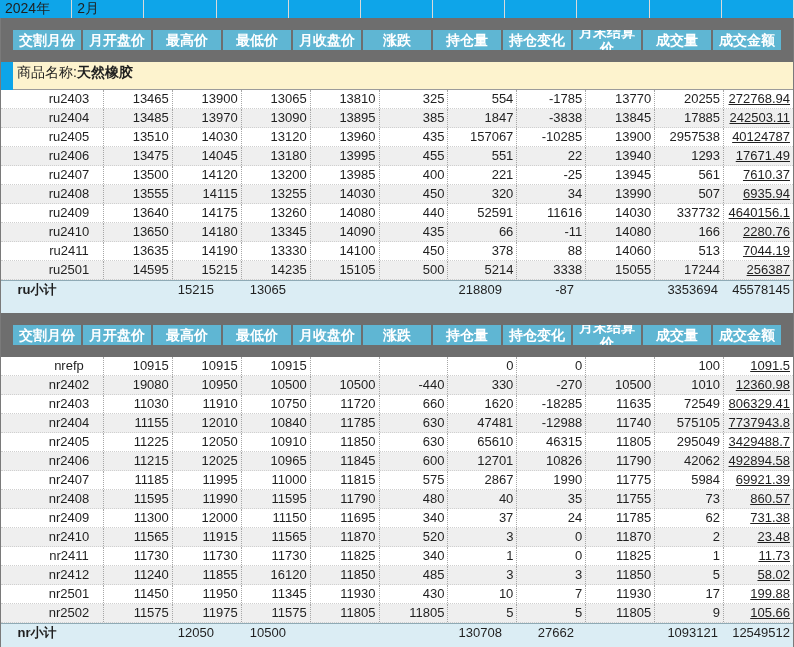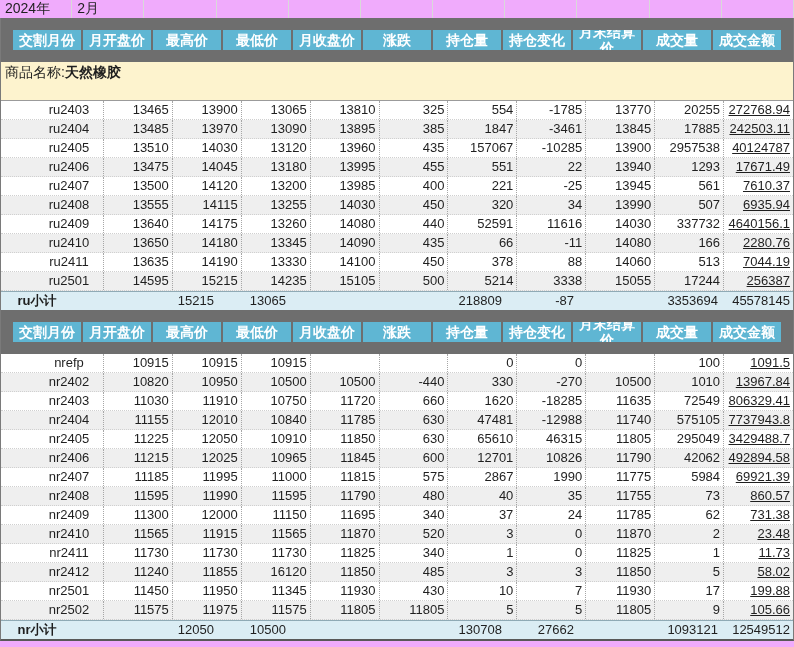--- a/index.html
+++ b/index.html
@@ -3,21 +3,21 @@
 <meta charset="utf-8">
 <style>
   * { box-sizing: border-box; margin: 0; padding: 0; }
   body {
     font-family: "Liberation Sans", "DejaVu Sans", sans-serif;
     background: #ffffff;
     width: 794px;
   }
   .sheet {
     width: 794px; height: 647px;
-    background: #f0abfc;
+    background: #0ea5e9;
     overflow: hidden;
     --cols: repeat(11, 1fr);
     color: #1f1f1f;
   }
   
   .toprow {
     display: grid; grid-template-columns: var(--cols);
     height: 18px; line-height: 17px; font-size: 14px;
   }
   .topcell {
@@ -40,23 +40,23 @@
     background: #5fb6d3;
     color: #ffffff; font-weight: bold; font-size: 14px;
     display: flex; align-items: center; justify-content: center;
     text-align: center; line-height: 1.15;
     overflow: hidden;
   }
   
   .band {
     background: #fdf3ce;
     border-bottom: 1px solid #9b9b9b;
-    height: 39px; line-height: 21px;
+    height: 28px; line-height: 21px;
     font-size: 14px; padding-left: 4px;
-    white-space: nowrap; overflow: hidden;
+    white-space: nowrap; overflow: hidden; margin-left: 12px;
   }
   .band b { font-weight: bold; }
   
   .drow {
     display: grid; grid-template-columns: var(--cols);
     height: 19px; line-height: 18px; font-size: 13px;
     background: #ffffff;
     border-bottom: 1px dotted #d0d0d0;
     padding-left: 34px;
   }
@@ -64,21 +64,21 @@
   .dcell {
     text-align: right; padding-right: 3px;
     border-right: 1px dotted #a6a6a6;
     white-space: nowrap; overflow: hidden;
   }
   .dcell.first { text-align: center; padding-right: 0; }
   .drow .dcell:last-child { border-right: none; text-decoration: underline; }
   
   .subrow {
     display: grid; grid-template-columns: var(--cols);
-    height: 19px; line-height: 18px; font-size: 13px;
+    height: 33px; line-height: 18px; font-size: 13px;
     background: #dbedf4;
     border-top: 1px solid #8faab5;
   }
   .subrow .dcell { border-right: none; }
   .subrow .dcell.first { font-weight: bold; }
 </style>
 </head>
 <body>
 
 <div class="sheet">
@@ -128,21 +128,21 @@
           <div class="dcell">272768.94</div>
         </div>
         <div class="drow stripe">
           <div class="dcell first">ru2404</div>
           <div class="dcell">13485</div>
           <div class="dcell">13970</div>
           <div class="dcell">13090</div>
           <div class="dcell">13895</div>
           <div class="dcell">385</div>
           <div class="dcell">1847</div>
-          <div class="dcell">-3461</div>
+          <div class="dcell">-3838</div>
           <div class="dcell">13845</div>
           <div class="dcell">17885</div>
           <div class="dcell">242503.11</div>
         </div>
         <div class="drow">
           <div class="dcell first">ru2405</div>
           <div class="dcell">13510</div>
           <div class="dcell">14030</div>
           <div class="dcell">13120</div>
           <div class="dcell">13960</div>
@@ -281,30 +281,30 @@
           <div class="dcell"></div>
           <div class="dcell"></div>
           <div class="dcell">0</div>
           <div class="dcell">0</div>
           <div class="dcell"></div>
           <div class="dcell">100</div>
           <div class="dcell">1091.5</div>
         </div>
         <div class="drow stripe">
           <div class="dcell first">nr2402</div>
-          <div class="dcell">10820</div>
+          <div class="dcell">19080</div>
           <div class="dcell">10950</div>
           <div class="dcell">10500</div>
           <div class="dcell">10500</div>
           <div class="dcell">-440</div>
           <div class="dcell">330</div>
           <div class="dcell">-270</div>
           <div class="dcell">10500</div>
           <div class="dcell">1010</div>
-          <div class="dcell">13967.84</div>
+          <div class="dcell">12360.98</div>
         </div>
         <div class="drow">
           <div class="dcell first">nr2403</div>
           <div class="dcell">11030</div>
           <div class="dcell">11910</div>
           <div class="dcell">10750</div>
           <div class="dcell">11720</div>
           <div class="dcell">660</div>
           <div class="dcell">1620</div>
           <div class="dcell">-18285</div>

